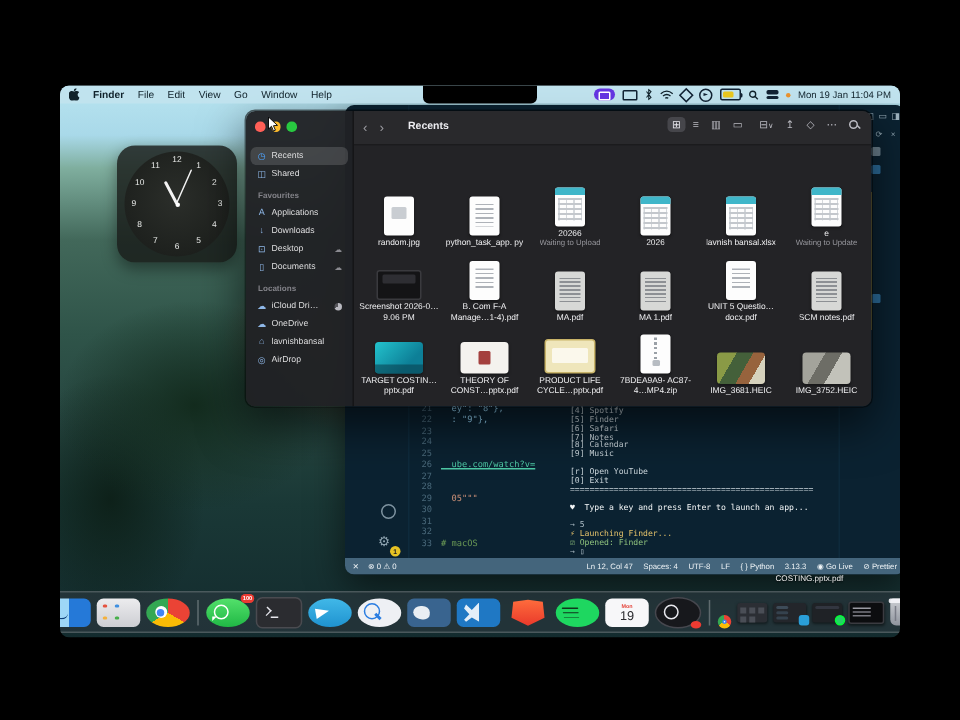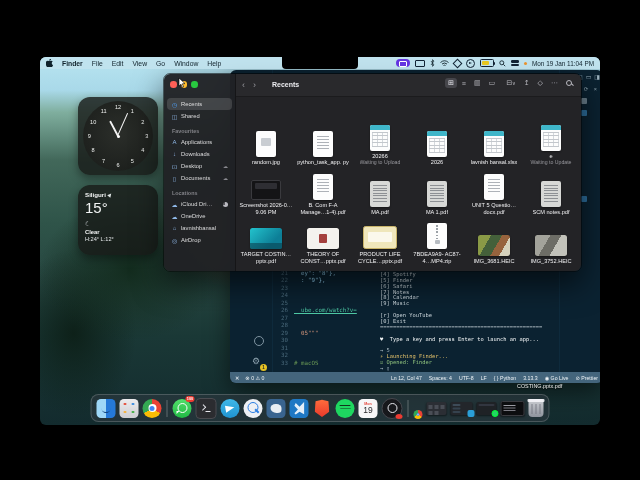--- a/index.html
+++ b/index.html
@@ -133,21 +133,21 @@
   .fi-zip::before{content:"";position:absolute;left:7.5px;top:17px;width:5px;height:4px;background:#b7bcc2;border-radius:1px;z-index:2;}
   .fi-photo-color{background:linear-gradient(120deg,#8a9a46 0 30%,#44603a 30% 55%,#97633d 55% 75%,#d6d2bd 75%);}
   .fi-photo-gray{background:linear-gradient(120deg,#a3a39b 0 35%,#6d6d66 35% 60%,#c2c2ba 60%);}
   
   .cursor{position:absolute;left:138px;top:21px;z-index:50;}
   
   .float-label{position:absolute;left:477px;top:326px;font-size:5.4px;color:#f0f0f0;text-shadow:0 1px 1px rgba(0,0,0,.8);z-index:32;white-space:nowrap;}
   
   .dock{position:absolute;left:50%;transform:translateX(-50%);bottom:3px;height:26px;background:rgba(48,58,66,.55);border:0.5px solid rgba(255,255,255,.18);border-radius:8px;display:flex;align-items:center;gap:4px;padding:0 5px;z-index:30;}
   .dock-sep{width:1px;height:17px;background:rgba(255,255,255,.28);margin:0 1px;flex:none;}
-  .di{width:19px;height:19px;border-radius:4.5px;position:relative;flex:none;}
+  .di{width:29px;height:19px;border-radius:4.5px;position:relative;flex:none;}
   .di-finder{background:linear-gradient(90deg,#9ed7f7 50%,#2579d8 50%);}
   .di-finder::after{content:"";position:absolute;left:5px;bottom:5px;width:9px;height:5px;border-bottom:1.2px solid #0d3f7a;border-radius:0 0 6px 6px;}
   .di-launchpad{background:linear-gradient(180deg,#ececee,#cdced3);}
   .di-launchpad::before{content:"";position:absolute;left:4px;top:4px;width:2.5px;height:2.5px;border-radius:50%;background:#e5533f;box-shadow:8px 0 0 #3f8fe0,0 8px 0 #f4b13e,8px 8px 0 #47b04b;}
   .di-chrome{border-radius:50%;background:conic-gradient(#ea4335 0 120deg,#fbbc05 120deg 240deg,#34a853 240deg 360deg);}
   .di-chrome::before{content:"";position:absolute;left:5.5px;top:5.5px;width:8px;height:8px;border-radius:50%;background:#fff;}
   .di-chrome::after{content:"";position:absolute;left:7px;top:7px;width:5px;height:5px;border-radius:50%;background:#4285f4;}
   .di-whatsapp{border-radius:50%;background:linear-gradient(180deg,#53e06b,#20b845);}
   .di-whatsapp::before{content:"";position:absolute;left:4.5px;top:4.5px;width:8px;height:8px;border:1.4px solid #fff;border-radius:50%;}
   .di-whatsapp::after{content:"";position:absolute;left:4px;bottom:3.5px;border-top:3px solid #fff;border-right:3px solid transparent;}
@@ -253,30 +253,20 @@
         <span class="clock-num" style="left: 70.5%; top: 85.507%;">5</span>
         <span class="clock-num" style="left: 50%; top: 91%;">6</span>
         <span class="clock-num" style="left: 29.5%; top: 85.507%;">7</span>
         <span class="clock-num" style="left: 14.493%; top: 70.5%;">8</span>
         <span class="clock-num" style="left: 9%; top: 50%;">9</span>
         <span class="clock-num" style="left: 14.493%; top: 29.5%;">10</span>
         <span class="clock-num" style="left: 29.5%; top: 14.493%;">11</span>
       </div>
   </div>
 
-  <div class="widget weather-widget">
-    <div class="w-loc">
-        <span>Siliguri</span>
-        <span class="loc-arrow"></span>
-      </div>
-    <div class="w-temp">15°</div>
-    <div class="w-moon">☾</div>
-    <div class="w-cond">Clear</div>
-    <div class="w-hilo">H:24° L:12°</div>
-  </div>
 
   <div class="vscode">
     <div class="vs-activity">
       <div class="vs-account"></div>
       <div class="vs-gear">⚙</div>
       <div class="vs-gear-badge">1</div>
     </div>
     <div class="vs-editor" id="vs-editor">
         <div class="ed-line">
           <span class="num">20</span>

